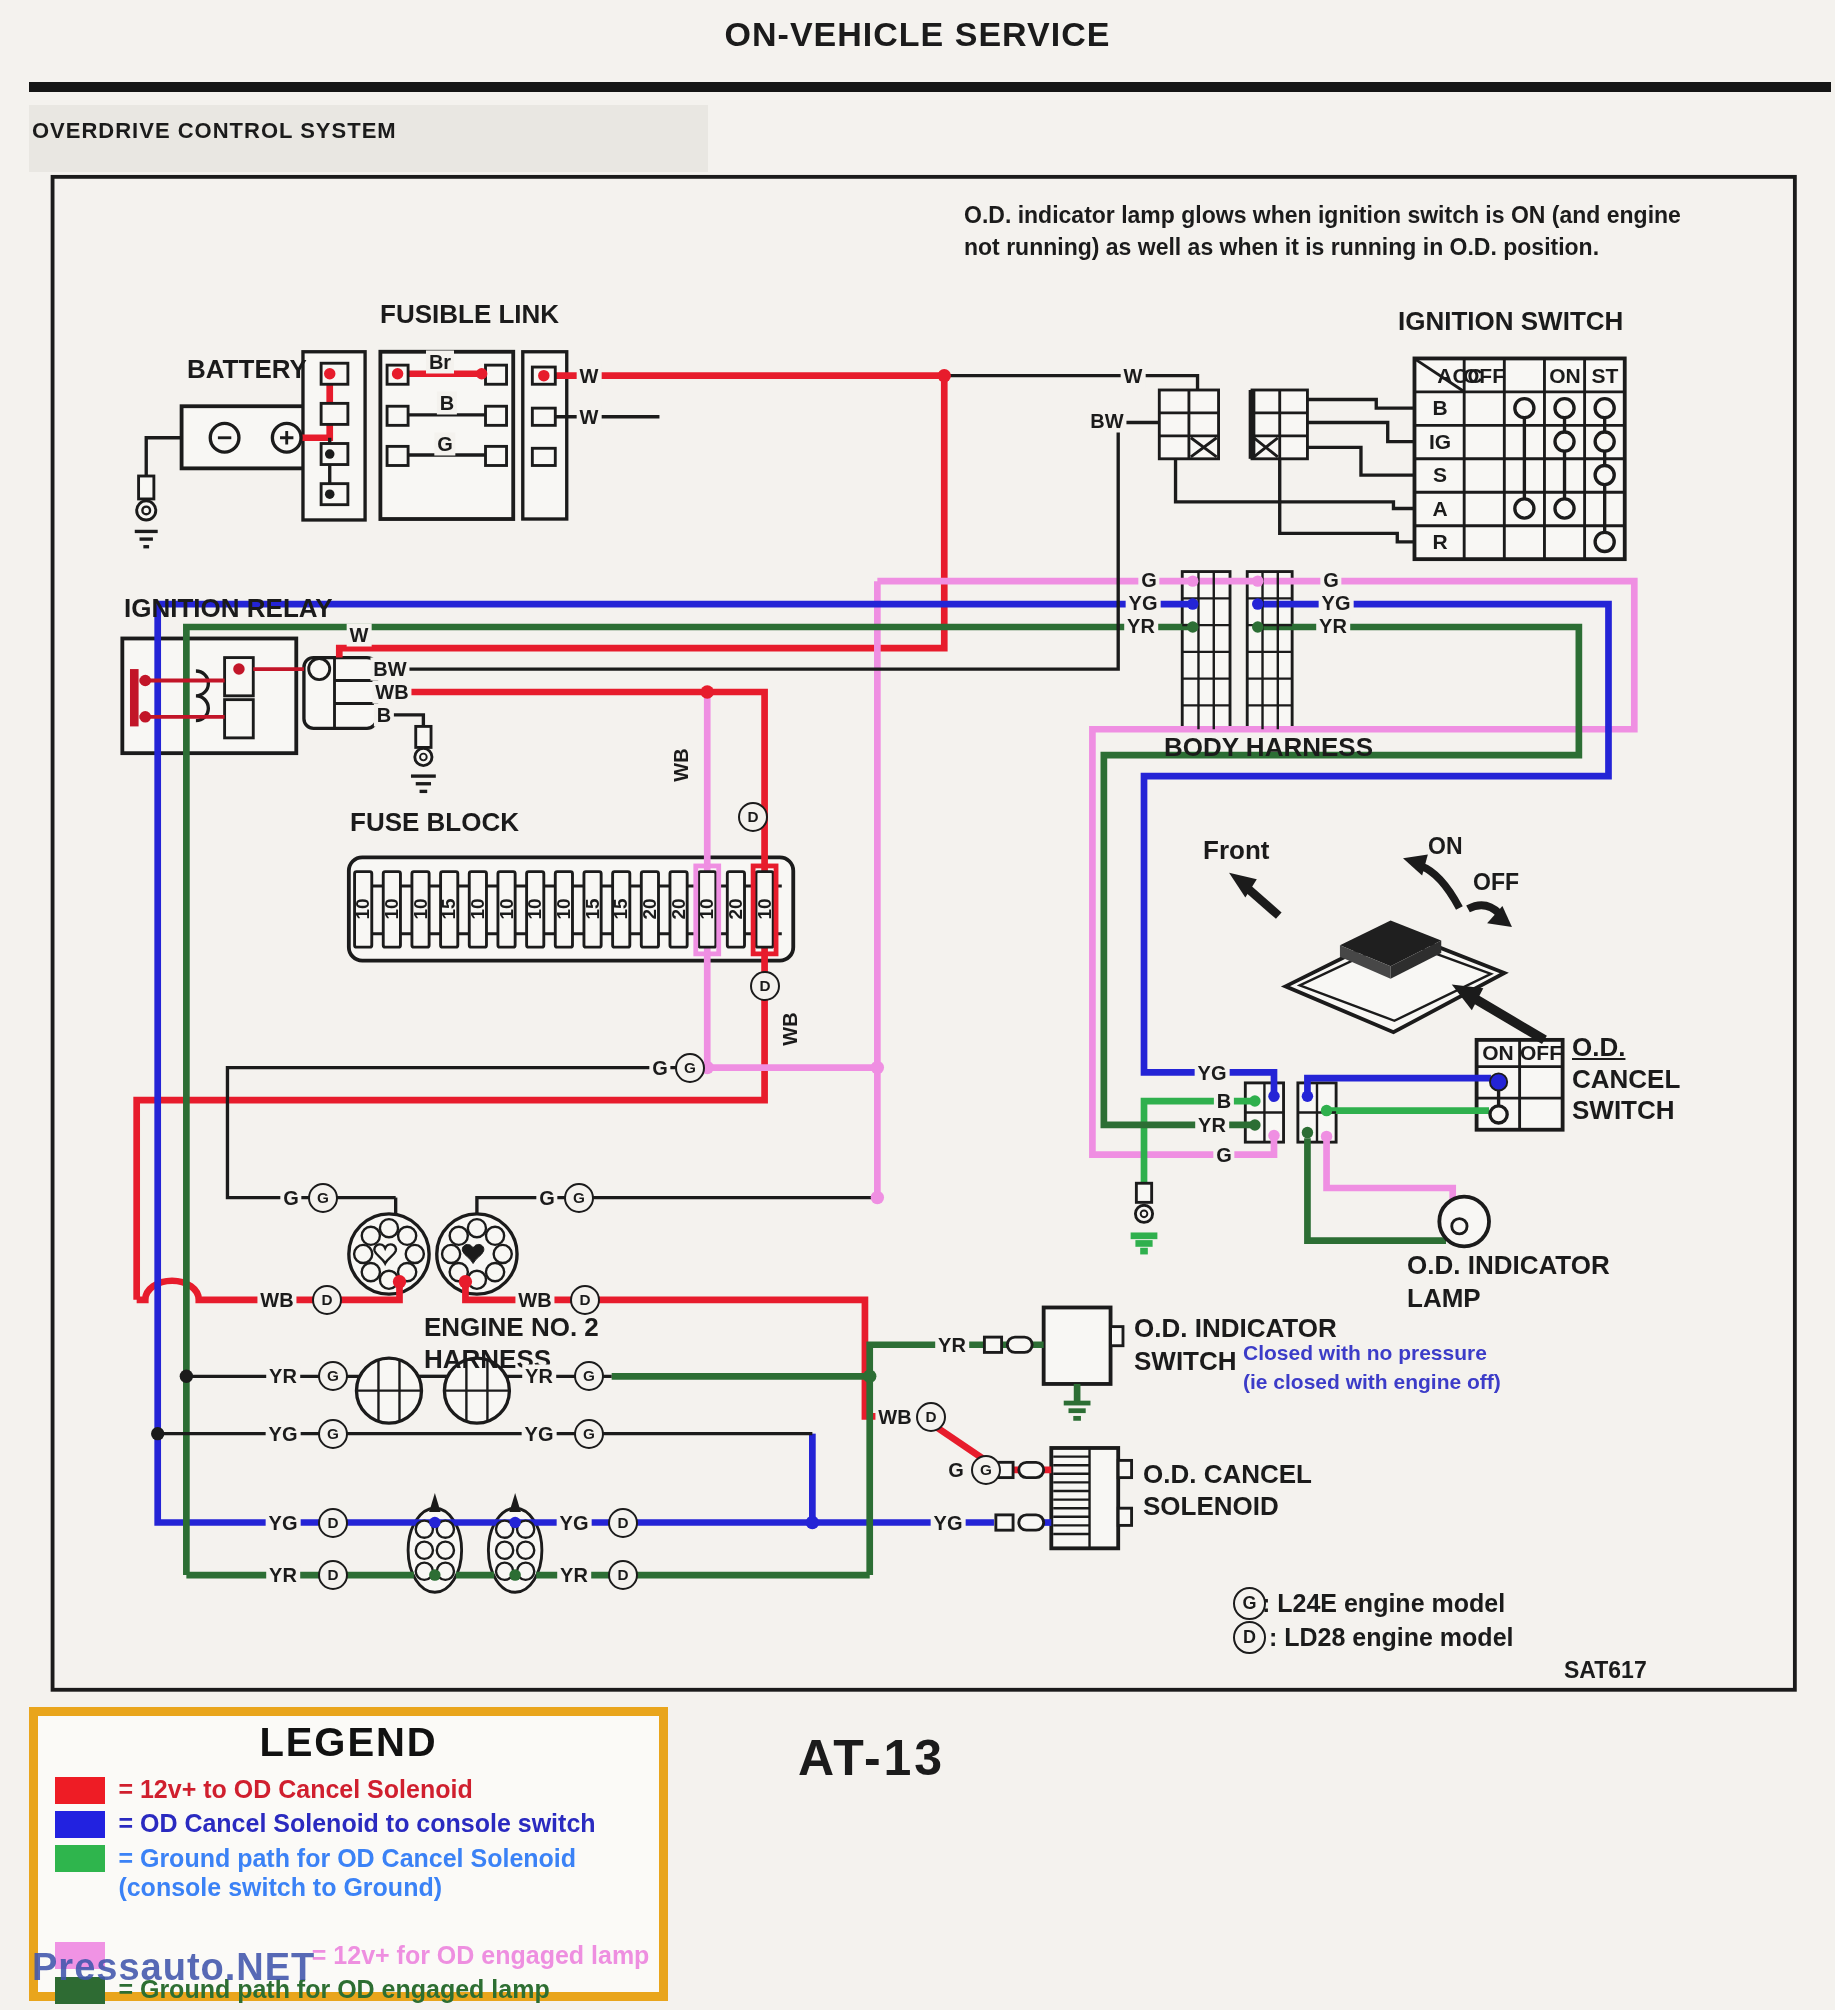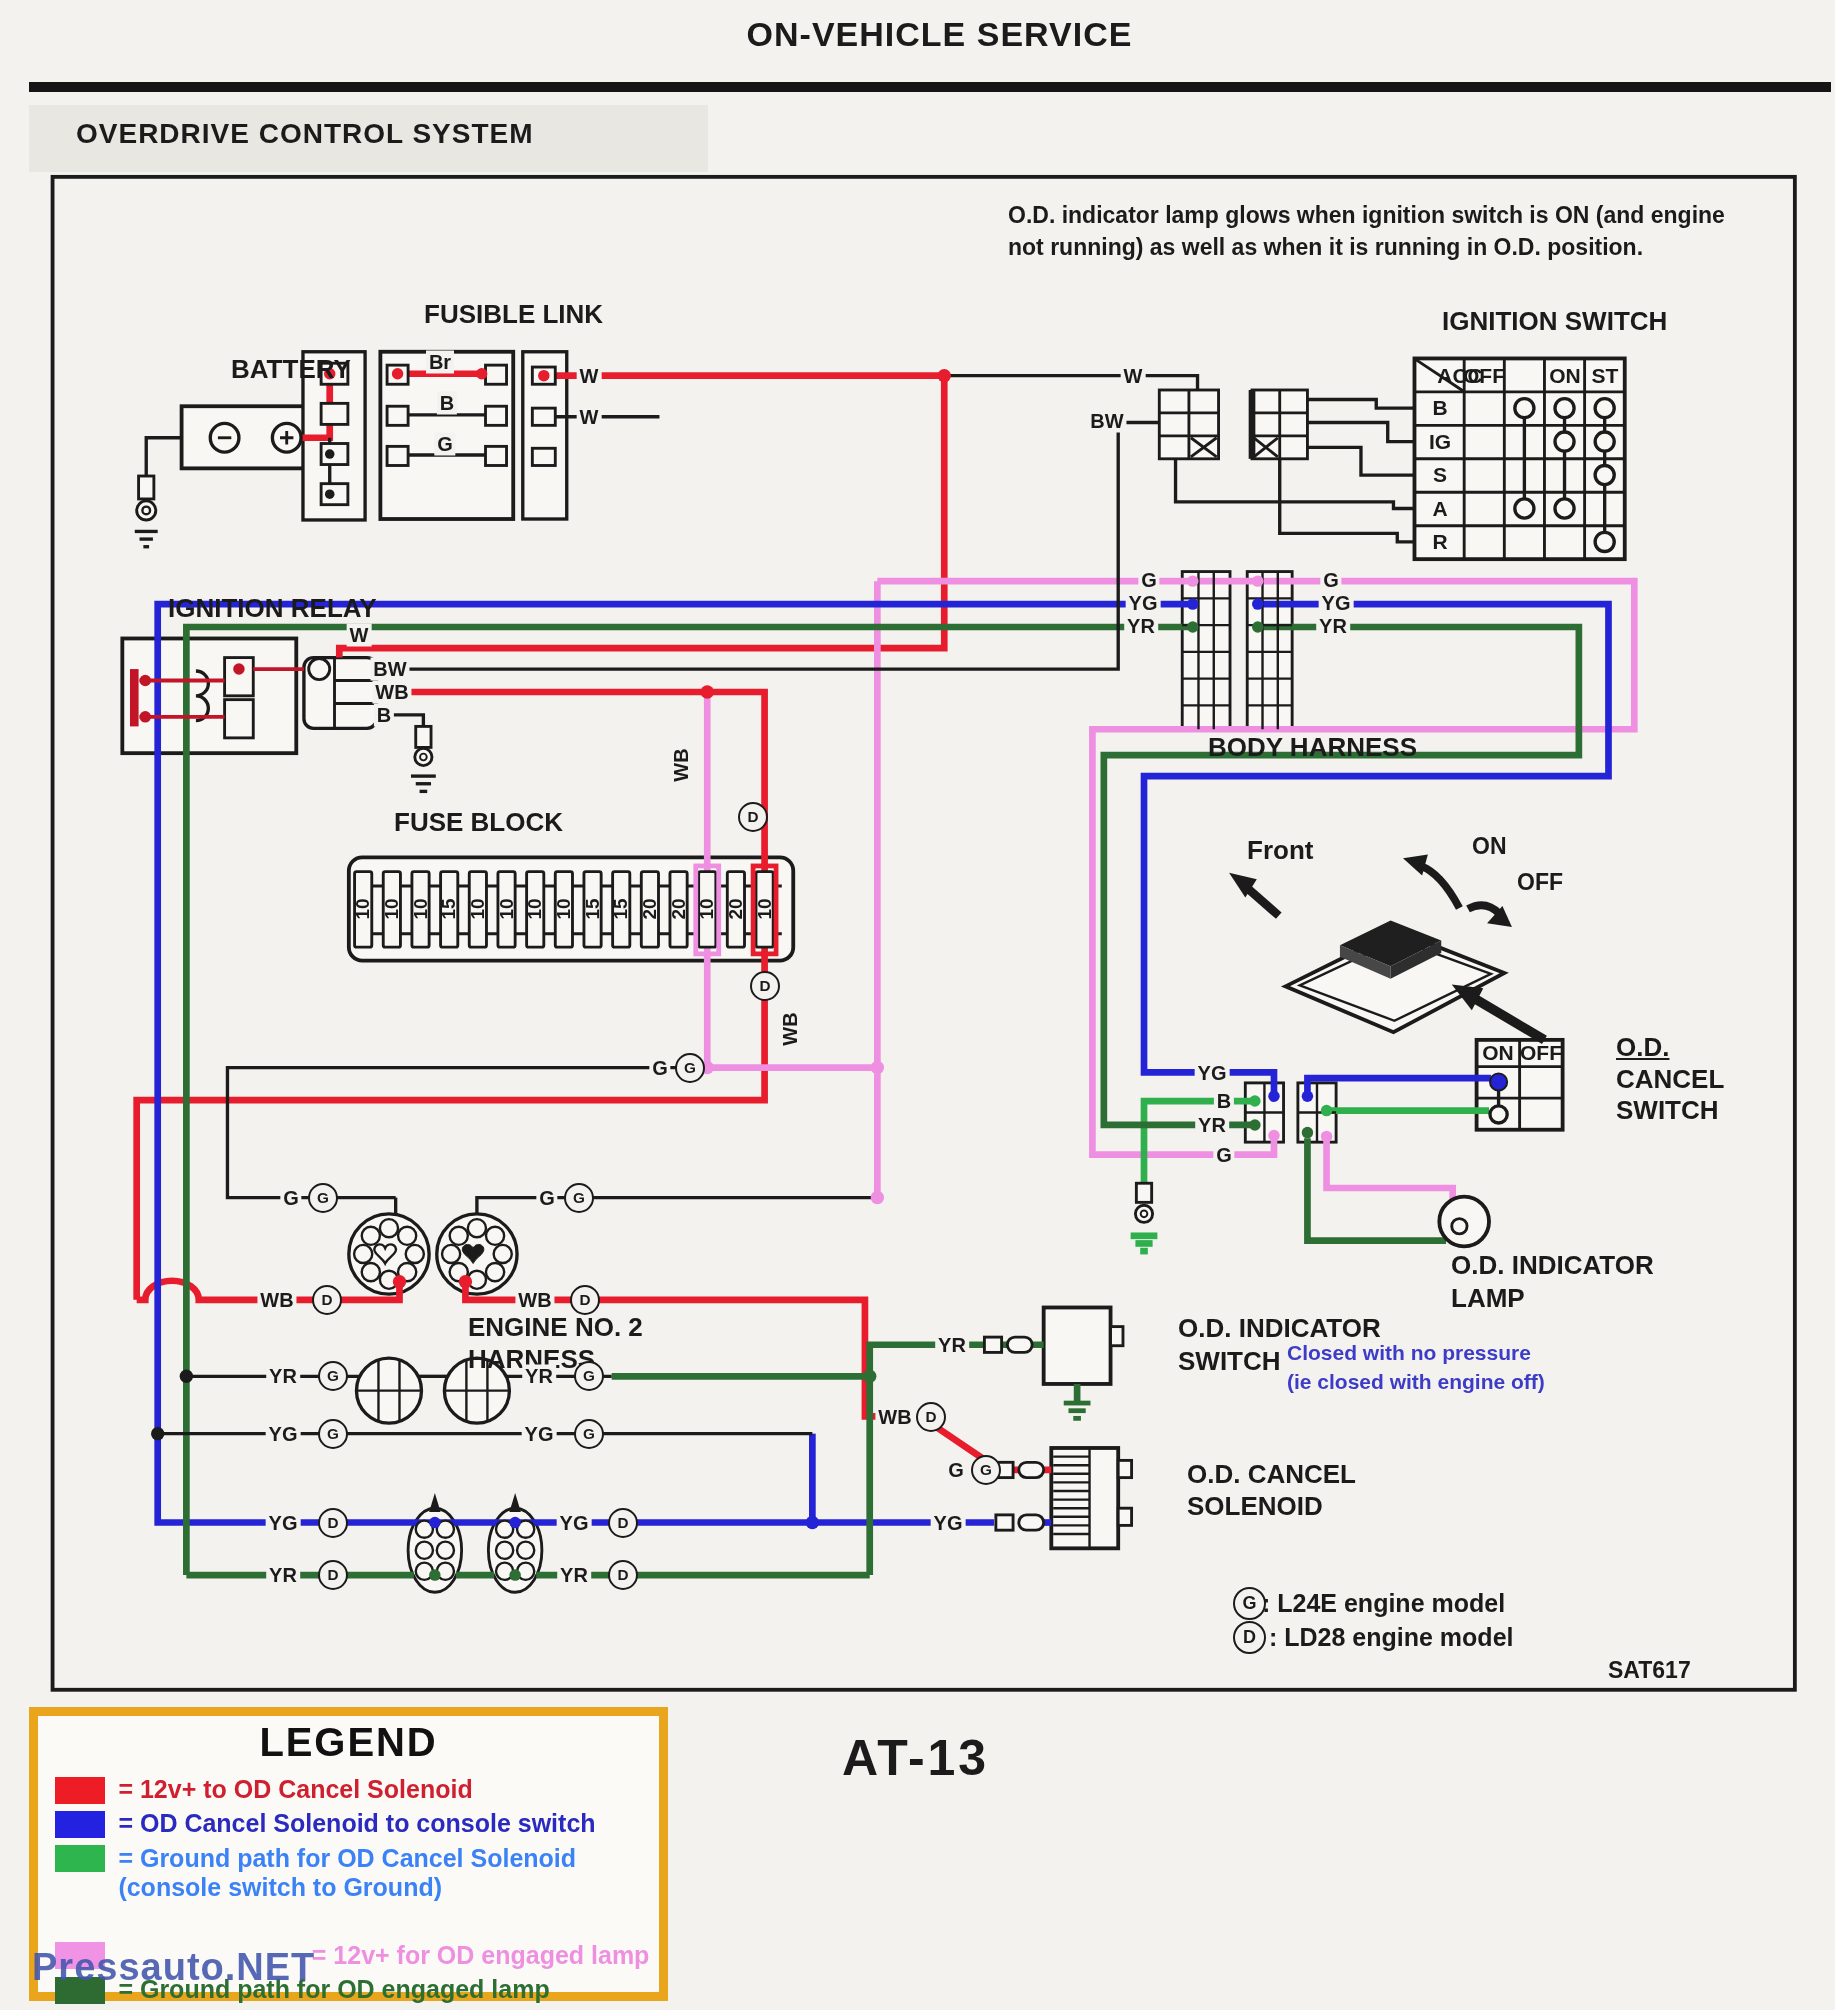--- a/index.html
+++ b/index.html
@@ -1,21 +1,21 @@
 <!DOCTYPE html>
 <html><head>
 <meta charset="utf-8">
 <style>
   html,body{margin:0;padding:0;background:#f4f2ee;}
   #page{position:relative;width:1835px;height:2010px;background:#f4f2ee;overflow:hidden;
         font-family:"Liberation Sans",sans-serif;color:#1b1b1b;}
   #wires{position:absolute;left:0;top:0;width:1835px;height:2010px;}
-  .lbl{position:absolute;font-weight:bold;white-space:nowrap;line-height:1.05;margin-left:44px;}
+  .lbl{position:absolute;font-weight:bold;white-space:nowrap;line-height:1.05;}
   .t36{font-size:34px;letter-spacing:1px;}
-  .t34{font-size:28px;letter-spacing:1px;}
+  .t34{font-size:22px;letter-spacing:1px;}
   .t27{font-size:26px;}
   .t24{font-size:23px;}
   .t22{font-size:21px;}
   .t52{font-size:50px;letter-spacing:2.9px;}
   .center{left:0;right:0;text-align:center;}
   .blue-note{color:#3c3cc8;}
   .hdband{position:absolute;background:#e9e7e2;}
   .wl{position:absolute;transform:translate(-50%,-50%);font-weight:bold;font-size:20px;
       background:#f4f2ee;padding:0 2.9px;white-space:nowrap;z-index:5;}
   .wl.circ{width:26px;height:26px;border:2.9px solid #1b1b1b;border-radius:50%;padding:0;

